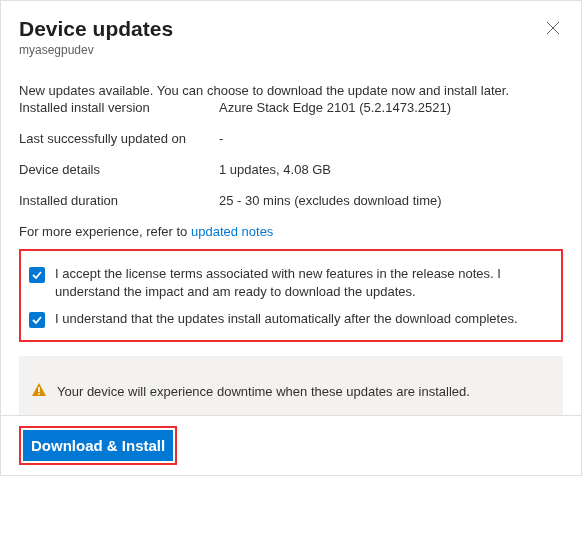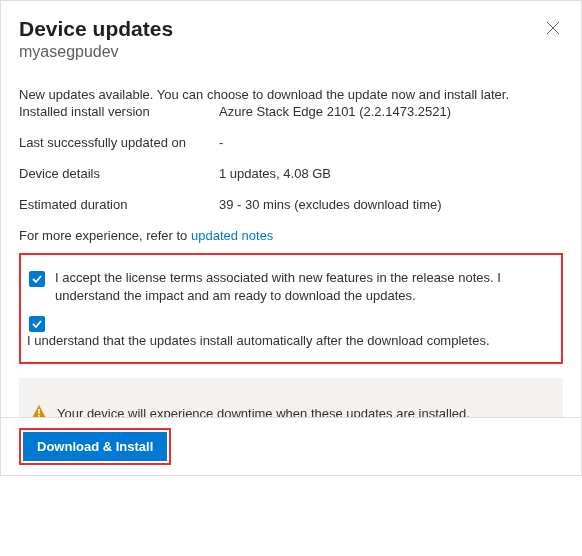--- a/index.html
+++ b/index.html
@@ -5,48 +5,48 @@
   * { box-sizing: border-box; margin: 0; padding: 0; }
   html, body {
     width: 582px; height: 556px;
     font-family: "Segoe UI", -apple-system, Arial, sans-serif;
     font-size: 13px; color: #323130;
     background: #fff;
   }
   .panel { width: 582px; height: 476px; border: 1px solid #e1dfdd; position: relative; }
   .hdr { padding: 16px 18px 10px 18px; position: relative; }
   .hdr h1 { font-size: 21px; font-weight: 600; color: #201f1e; }
-  .hdr .sub { font-size: 16px; color: #605e5c; margin-top: 2px; }
+  .hdr .sub { font-size: 12px; color: #605e5c; margin-top: 2px; }
   .close { position: absolute; top: 14px; right: 14px; width: 28px; height: 28px;
            display: flex; align-items: center; justify-content: center; cursor: pointer;
            background: none; border: none; }
   .body { padding: 4px 18px 0 18px; }
   .intro { font-size: 13px; color: #323130; margin: 12px 0 2px 0; }
   .kv { display: flex; margin-bottom: 16px; font-size: 13px; }
   .kv .k { width: 200px; color: #323130; }
   .kv .v { flex: 1; color: #323130; }
   .moreinfo { font-size: 13px; margin: 2px 0 10px 0; }
   .link { color: #0078d4; cursor: pointer; }
   .cb-section { border: 2px solid #ef2b2d; padding: 10px 8px 10px 6px; margin: 6px 0 14px 0; }
   .cb-row { display: flex; align-items: flex-start; margin: 4px 0 10px 0; }
-  .cb-row:last-child { margin-bottom: 2px; flex-direction: column; }
+  .cb-row:last-child { margin-bottom: 2px; }
   .cb { width: 16px; height: 16px; border-radius: 2px; background: #0078d4;
         flex: 0 0 16px; margin: 2px 10px 0 2px; display: flex; align-items: center;
         justify-content: center; cursor: pointer; }
   .cb svg { display: block; }
   .cb-label { font-size: 13px; line-height: 1.35; color: #323130; }
   .warn { background: #f3f2f1; padding: 26px 12px; display: flex; align-items: center;
           margin-top: 10px; }
   .warn-icon { margin-right: 10px; flex: 0 0 auto; }
   .warn-text { font-size: 13px; color: #323130; }
   .footer { position: absolute; left: 0; right: 0; bottom: 0;
             border-top: 1px solid #e1dfdd; padding: 10px 18px; background: #fff; }
   .btn-wrap { display: inline-block; border: 2px solid #ef2b2d; padding: 2px; }
-  .btn { background: #0078d4; color: #fff; border: none; font-size: 13px;
-         font-weight: 600; padding: 7px 14px; cursor: pointer; font-family: inherit; }
+  .btn { background: #0078d4; color: #fff; border: none; font-size: 15px;
+         font-weight: 600; padding: 7px 8px; cursor: pointer; font-family: inherit; }
 </style>
 </head>
 <body>
 
 <div class="panel">
 
   <div class="hdr">
     <h1>Device updates</h1>
     <div class="sub">myasegpudev</div>
     <button class="close">
@@ -56,33 +56,33 @@
           </svg>
       </span>
     </button>
   </div>
 
   <div class="body">
     <p class="intro">New updates available. You can choose to download the update now and install later.</p>
 
     <div class="kv">
       <div class="k">Installed install version</div>
-      <div class="v">Azure Stack Edge 2101 (2.2.1473.2521)</div>
+      <div class="v">Azure Stack Edge 2101 (5.2.1473.2521)</div>
     </div>
     <div class="kv">
       <div class="k">Last successfully updated on</div>
       <div class="v">-</div>
     </div>
     <div class="kv">
       <div class="k">Device details</div>
       <div class="v">1 updates, 4.08 GB</div>
     </div>
     <div class="kv">
-      <div class="k">Estimated duration</div>
-      <div class="v">39 - 30 mins (excludes download time)</div>
+      <div class="k">Installed duration</div>
+      <div class="v">25 - 30 mins (excludes download time)</div>
     </div>
 
     <p class="moreinfo">
       <span>For more experience, refer to </span><span class="link">updated notes</span>
     </p>
 
     <div class="cb-section">
       <div class="cb-row">
         <div class="cb">
           <span>

